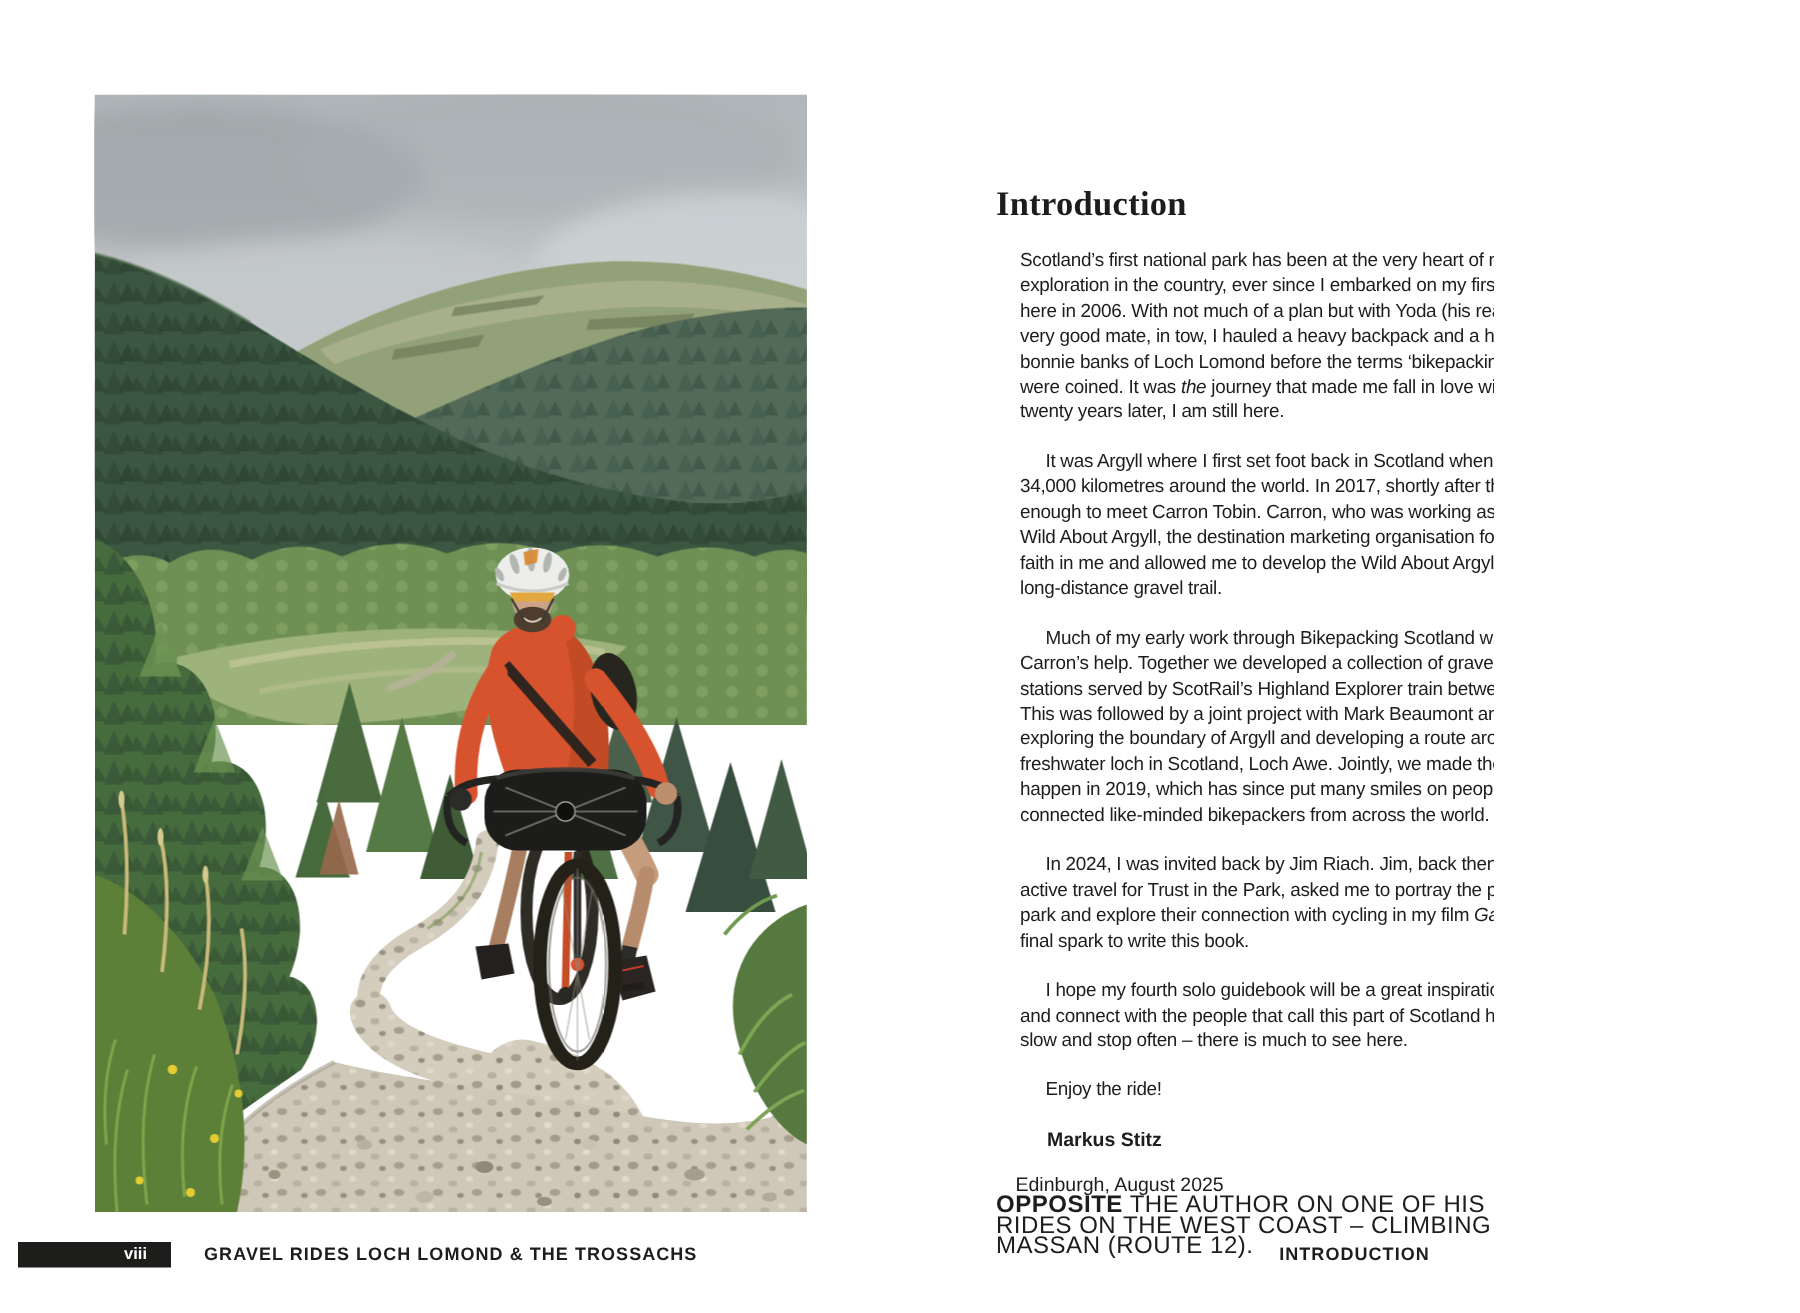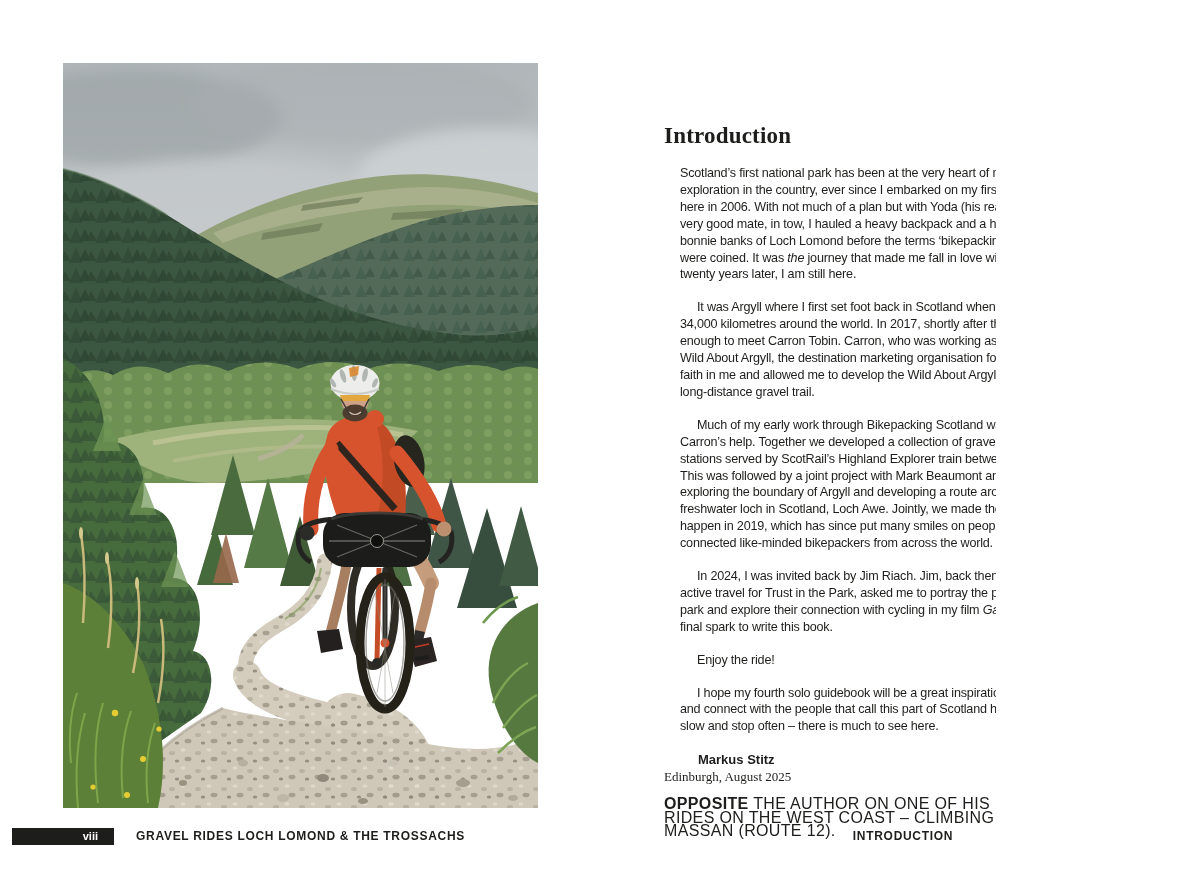--- a/index.html
+++ b/index.html
@@ -17,21 +17,21 @@
   .photo{position:absolute;left:63px;top:63px;width:475px;height:745px;margin:0;}
   .photo svg{display:block;width:100%;height:100%;}
 
   
   .col{position:absolute;left:664px;top:122px;width:478px;}
   h1.intro{font-family:"Liberation Serif","DejaVu Serif",serif;font-size:23px;line-height:27px;
            font-weight:700;letter-spacing:.2px;margin:0 0 4px 0;color:var(--ink);}
   .para{margin:16px;font-size:12.6px;line-height:16.9px;letter-spacing:-0.2px;color:var(--ink);}
   .para.indent{text-indent:17px;}
   .sig-name{margin:16px 0 0 0;font-size:13px;line-height:17px;font-weight:700;padding-left:34px;}
-  .sig-place{margin:0;font-size:13px;line-height:17px;font-family:Liberation Serif, serif;}
+  .sig-place{margin:13px;font-size:13px;line-height:17px;}
 
   .caption{position:absolute;left:664px;top:781px;width:478px;font-size:16px;line-height:13.5px;
            letter-spacing:.35px;color:var(--ink);}
   .caption b{font-weight:700;}
 
   
   .bar{position:absolute;top:828px;height:17px;background:var(--bar);color:var(--folio);
        font-size:11px;font-weight:700;line-height:17px;box-sizing:border-box;}
   .bar.left{left:12px;width:102px;text-align:right;padding-right:16px;}
   .bar.right{left:1036px;width:102px;text-align:center;padding-left:24px;}
@@ -241,22 +241,22 @@
   </div>
 
   <div>
     <div class="col">
       <h1 class="intro">Introduction</h1>
       <div id="paras">
           <p class="para">Scotland’s first national park has been at the very heart of my journey of exploration in the country, ever since I embarked on my first big cycling adventure here in 2006. With not much of a plan but with Yoda (his real name is Martin), a very good mate, in tow, I hauled a heavy backpack and a hardtail bike along the bonnie banks of Loch Lomond before the terms ‘bikepacking’ and ‘gravel riding’ were coined. It was <em>the</em> journey that made me fall in love with Scotland, and almost twenty years later, I am still here.</p>
           <p class="para indent">It was Argyll where I first set foot back in Scotland when I returned from cycling 34,000 kilometres around the world. In 2017, shortly after the trip, I was fortunate enough to meet Carron Tobin. Carron, who was working as project manager for Wild About Argyll, the destination marketing organisation for the area, put all her faith in me and allowed me to develop the Wild About Argyll Trail, Scotland’s first long-distance gravel trail.</p>
           <p class="para indent">Much of my early work through Bikepacking Scotland was made possible with Carron’s help. Together we developed a collection of gravel routes along the stations served by ScotRail’s Highland Explorer train between Glasgow and Oban. This was followed by a joint project with Mark Beaumont and Jenny Graham exploring the boundary of Argyll and developing a route around the third-largest freshwater loch in Scotland, Loch Awe. Jointly, we made the Dunoon Dirt Dash happen in 2019, which has since put many smiles on people’s faces and connected like-minded bikepackers from across the world.</p>
           <p class="para indent">In 2024, I was invited back by Jim Riach. Jim, back then in charge of all things active travel for Trust in the Park, asked me to portray the people of the national park and explore their connection with cycling in my film <em>Gateways</em>. This was the final spark to write this book.</p>
+          <p class="para indent">I hope my fourth solo guidebook will be a great inspiration for you to explore and connect with the people that call this part of Scotland home. My advice: travel slow and stop often – there is much to see here.</p>
           <p class="para indent">Enjoy the ride!</p>
-          <p class="para indent">I hope my fourth solo guidebook will be a great inspiration for you to explore and connect with the people that call this part of Scotland home. My advice: travel slow and stop often – there is much to see here.</p>
         </div>
       <p class="sig-name">Markus Stitz</p>
       <p class="sig-place">Edinburgh, August 2025</p>
     </div>
 
     <p class="caption"><b>OPPOSITE</b> <span>THE AUTHOR ON ONE OF HIS FAVOURITE RIDES ON THE WEST COAST – CLIMBING OUT OF GLEN MASSAN (ROUTE 12).</span></p>
   </div>
 
   <div class="bar left"><span>viii</span></div>
   <div class="ftitle left">GRAVEL RIDES LOCH LOMOND &amp; THE TROSSACHS</div>

